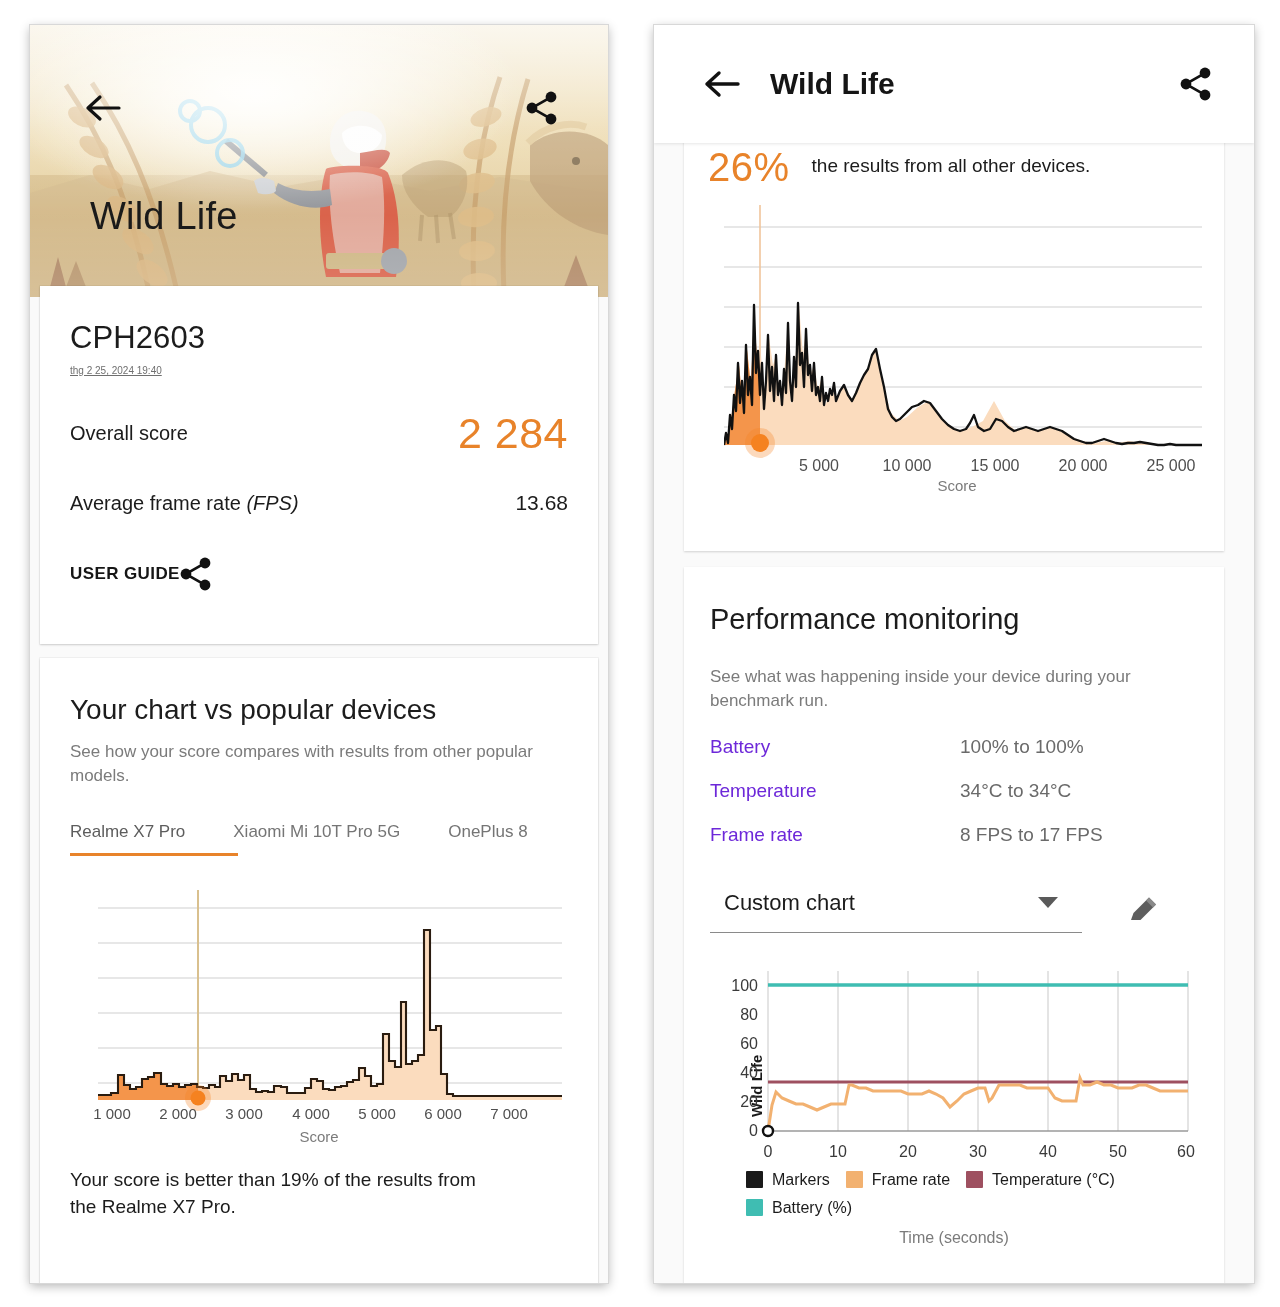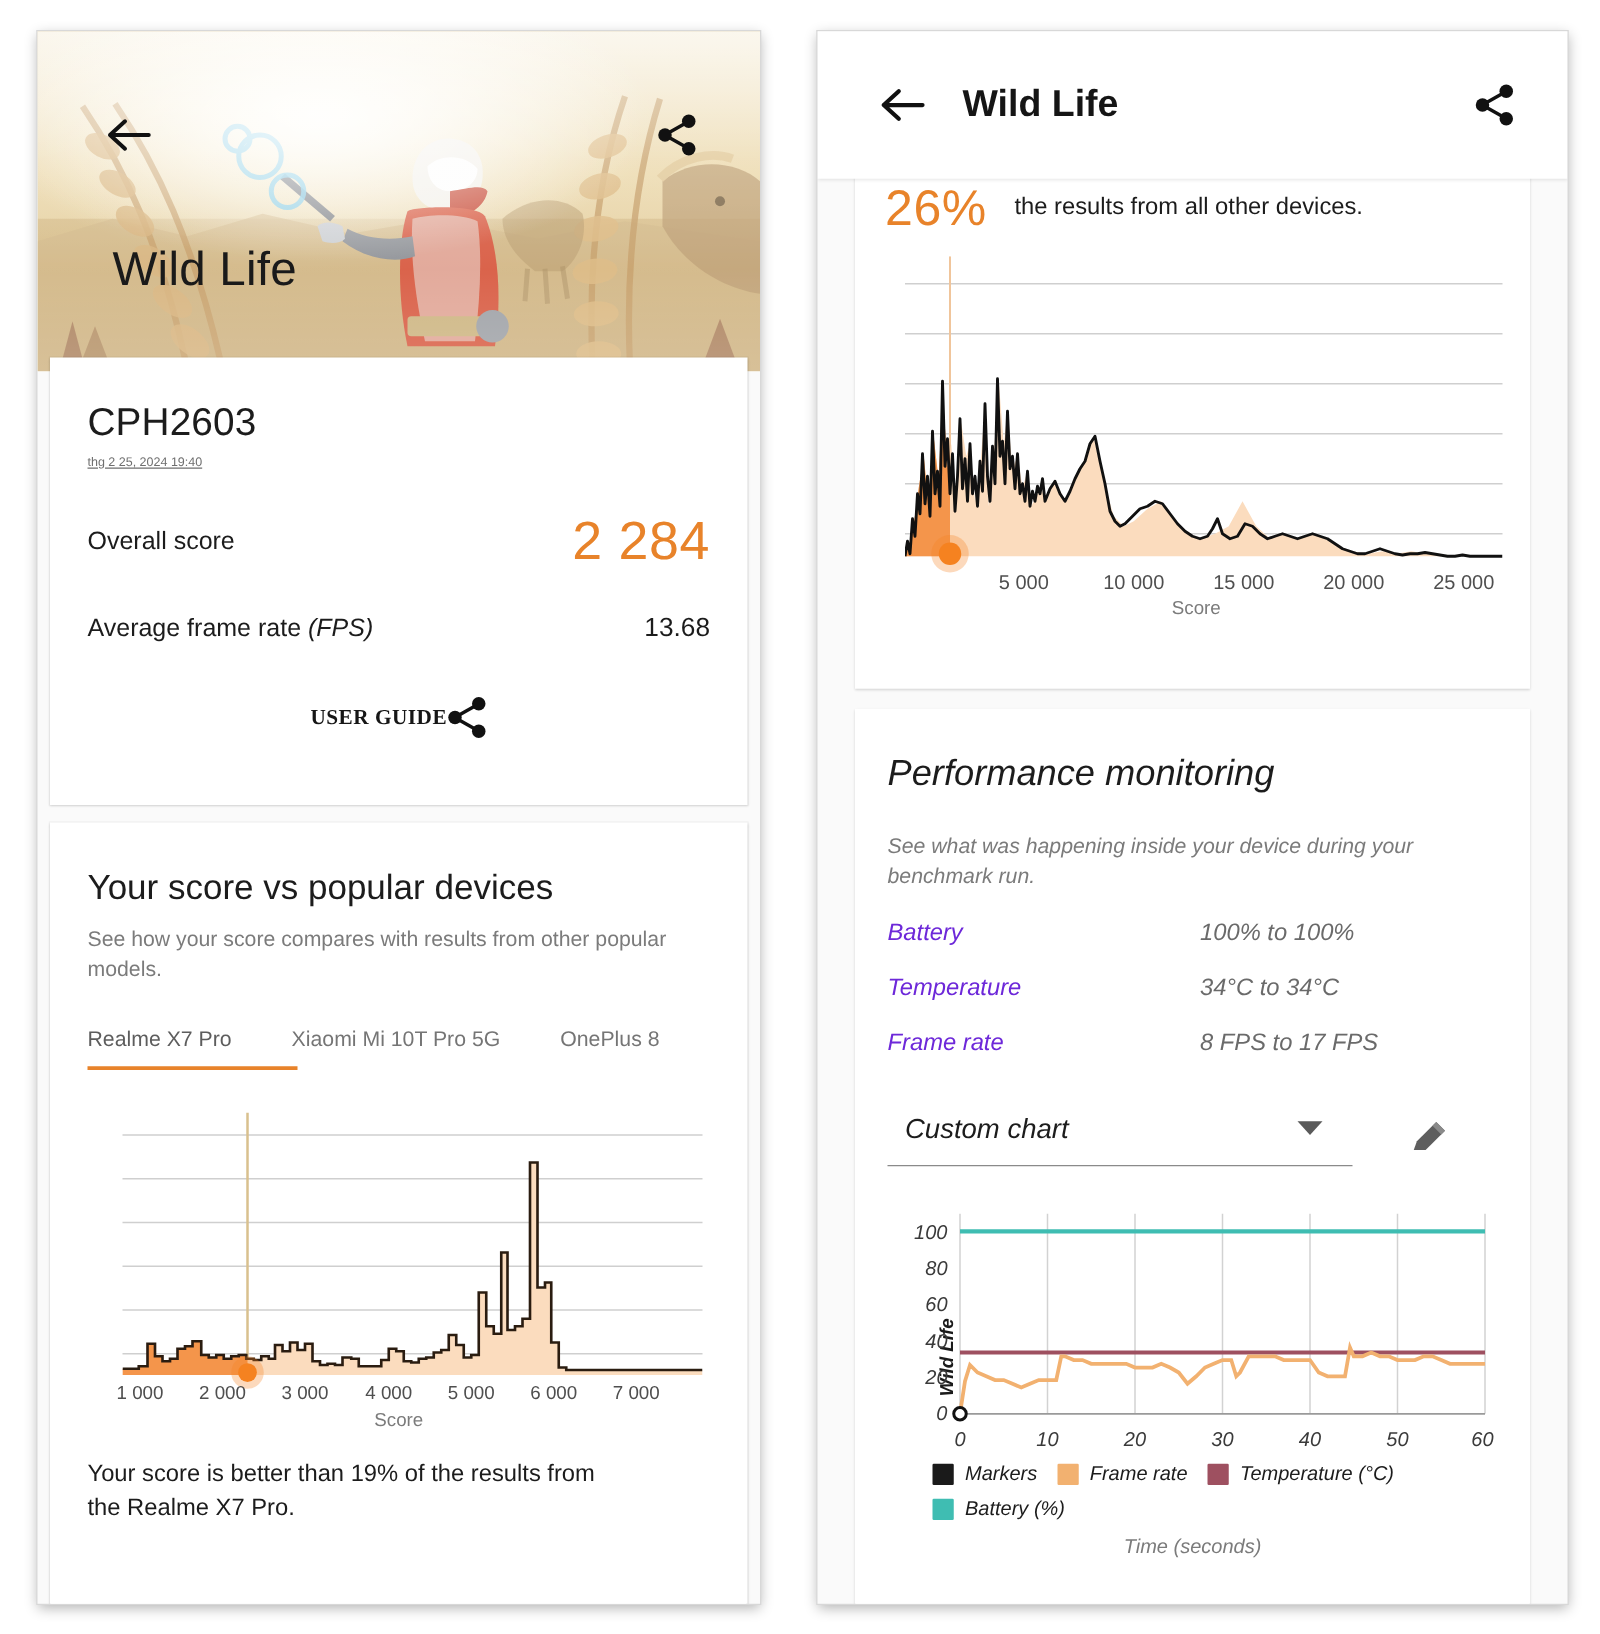--- a/index.html
+++ b/index.html
@@ -52,22 +52,22 @@
   .device-date { font-size: 10px; color: #6f6f6f; margin-top: 9px; text-decoration: underline; }
   .metric-row {
     display:flex; align-items:center; justify-content:space-between;
     margin-top: 36px;
   }
   .metric-label { font-size: 20px; color:#1c1c1c; }
   .metric-label i { font-style: italic; }
   .metric-big { font-size: 43px; color: #E8832A; letter-spacing:.5px; line-height:1; }
   .metric-val { font-size: 21px; color:#1c1c1c; }
   .guide-row {
-    display:flex; align-items:center; justify-content:center;
-    margin-top: 42px; padding: 0 30px 0 30px; font-family: Liberation Serif, serif;
+    display:flex; align-items:center; justify-content:flex-start;
+    margin-top: 42px; padding: 0 30px 0 30px;
   }
   .guide-label { font-size: 17px; font-weight: bold; color:#161616; letter-spacing:.4px; }
 
   
   #compare-card {
     position:absolute; left:10px; top: 633px; width: 558px; height: 650px;
   }
   .cc-pad { padding: 36px 30px 0 30px; }
   .cc-title { font-size: 28px; color:#1c1c1c; }
   .cc-sub { font-size: 17px; color:#7b7b7b; line-height:1.42; margin-top: 14px; }
@@ -98,21 +98,21 @@
     background:#fff; box-shadow: 0 1px 2px rgba(0,0,0,.16);
   }
   .pct-row { display:flex; align-items:flex-start; padding: 14px 26px 0 24px; gap: 22px; text-align: right; }
   .pct-big { font-size: 40px; color:#E8832A; line-height: 1; letter-spacing:.5px; }
   .pct-text { font-size: 19px; color:#1c1c1c; line-height:1.35; padding-top: 6px;}
 
   #perf-card {
     position:absolute; left: 30px; top: 542px; width: 540px; height: 760px;
     background:#fff; box-shadow: 0 1px 2px rgba(0,0,0,.16);
   }
-  .perf-pad { padding: 36px 26px 0 26px; font-style: italic; }
+  .perf-pad { padding: 36px 26px 0 26px; }
   .perf-title { font-size: 29px; color:#1c1c1c; }
   .perf-sub { font-size: 17px; color:#7b7b7b; line-height:1.44; margin-top: 29px; }
   .stat-row { display:flex; margin-top: 22px; font-size:19px; }
   .stat-row:first-of-type { margin-top: 36px; }
   .stat-key { width: 250px; color:#6d28d9; }
   .stat-val { color:#6a6a6a; }
 
   .select-row { display:flex; align-items:center; margin-top: 44px; }
   .select-box {
     position:relative; width: 372px; border-bottom: 1.5px solid #8a8a8a;
@@ -269,21 +269,21 @@
               <circle cx="25" cy="28" r="5.4" fill="#111"></circle>
               <circle cx="6" cy="17" r="5.4" fill="#111"></circle>
             <path d="M10 14.6 L21 8.4 M10 19.4 L21 25.6" stroke="#111" stroke-width="2.8" fill="none"></path>
           </svg>
         </span>
       </div>
     </div>
 
     <div class="card" id="compare-card">
       <div class="cc-pad">
-        <div class="cc-title">Your score vs popular devices</div>
+        <div class="cc-title">Your chart vs popular devices</div>
         <div class="cc-sub">See how your score compares with results from other popular models.</div>
 
         <div class="tabs">
           <div class="tab active">Realme X7 Pro</div>
           <div class="tab">Xiaomi Mi 10T Pro 5G</div>
           <div class="tab">OnePlus 8</div>
           <div class="tab-underline"></div>
         </div>
 
         <div class="chart-wrap">

